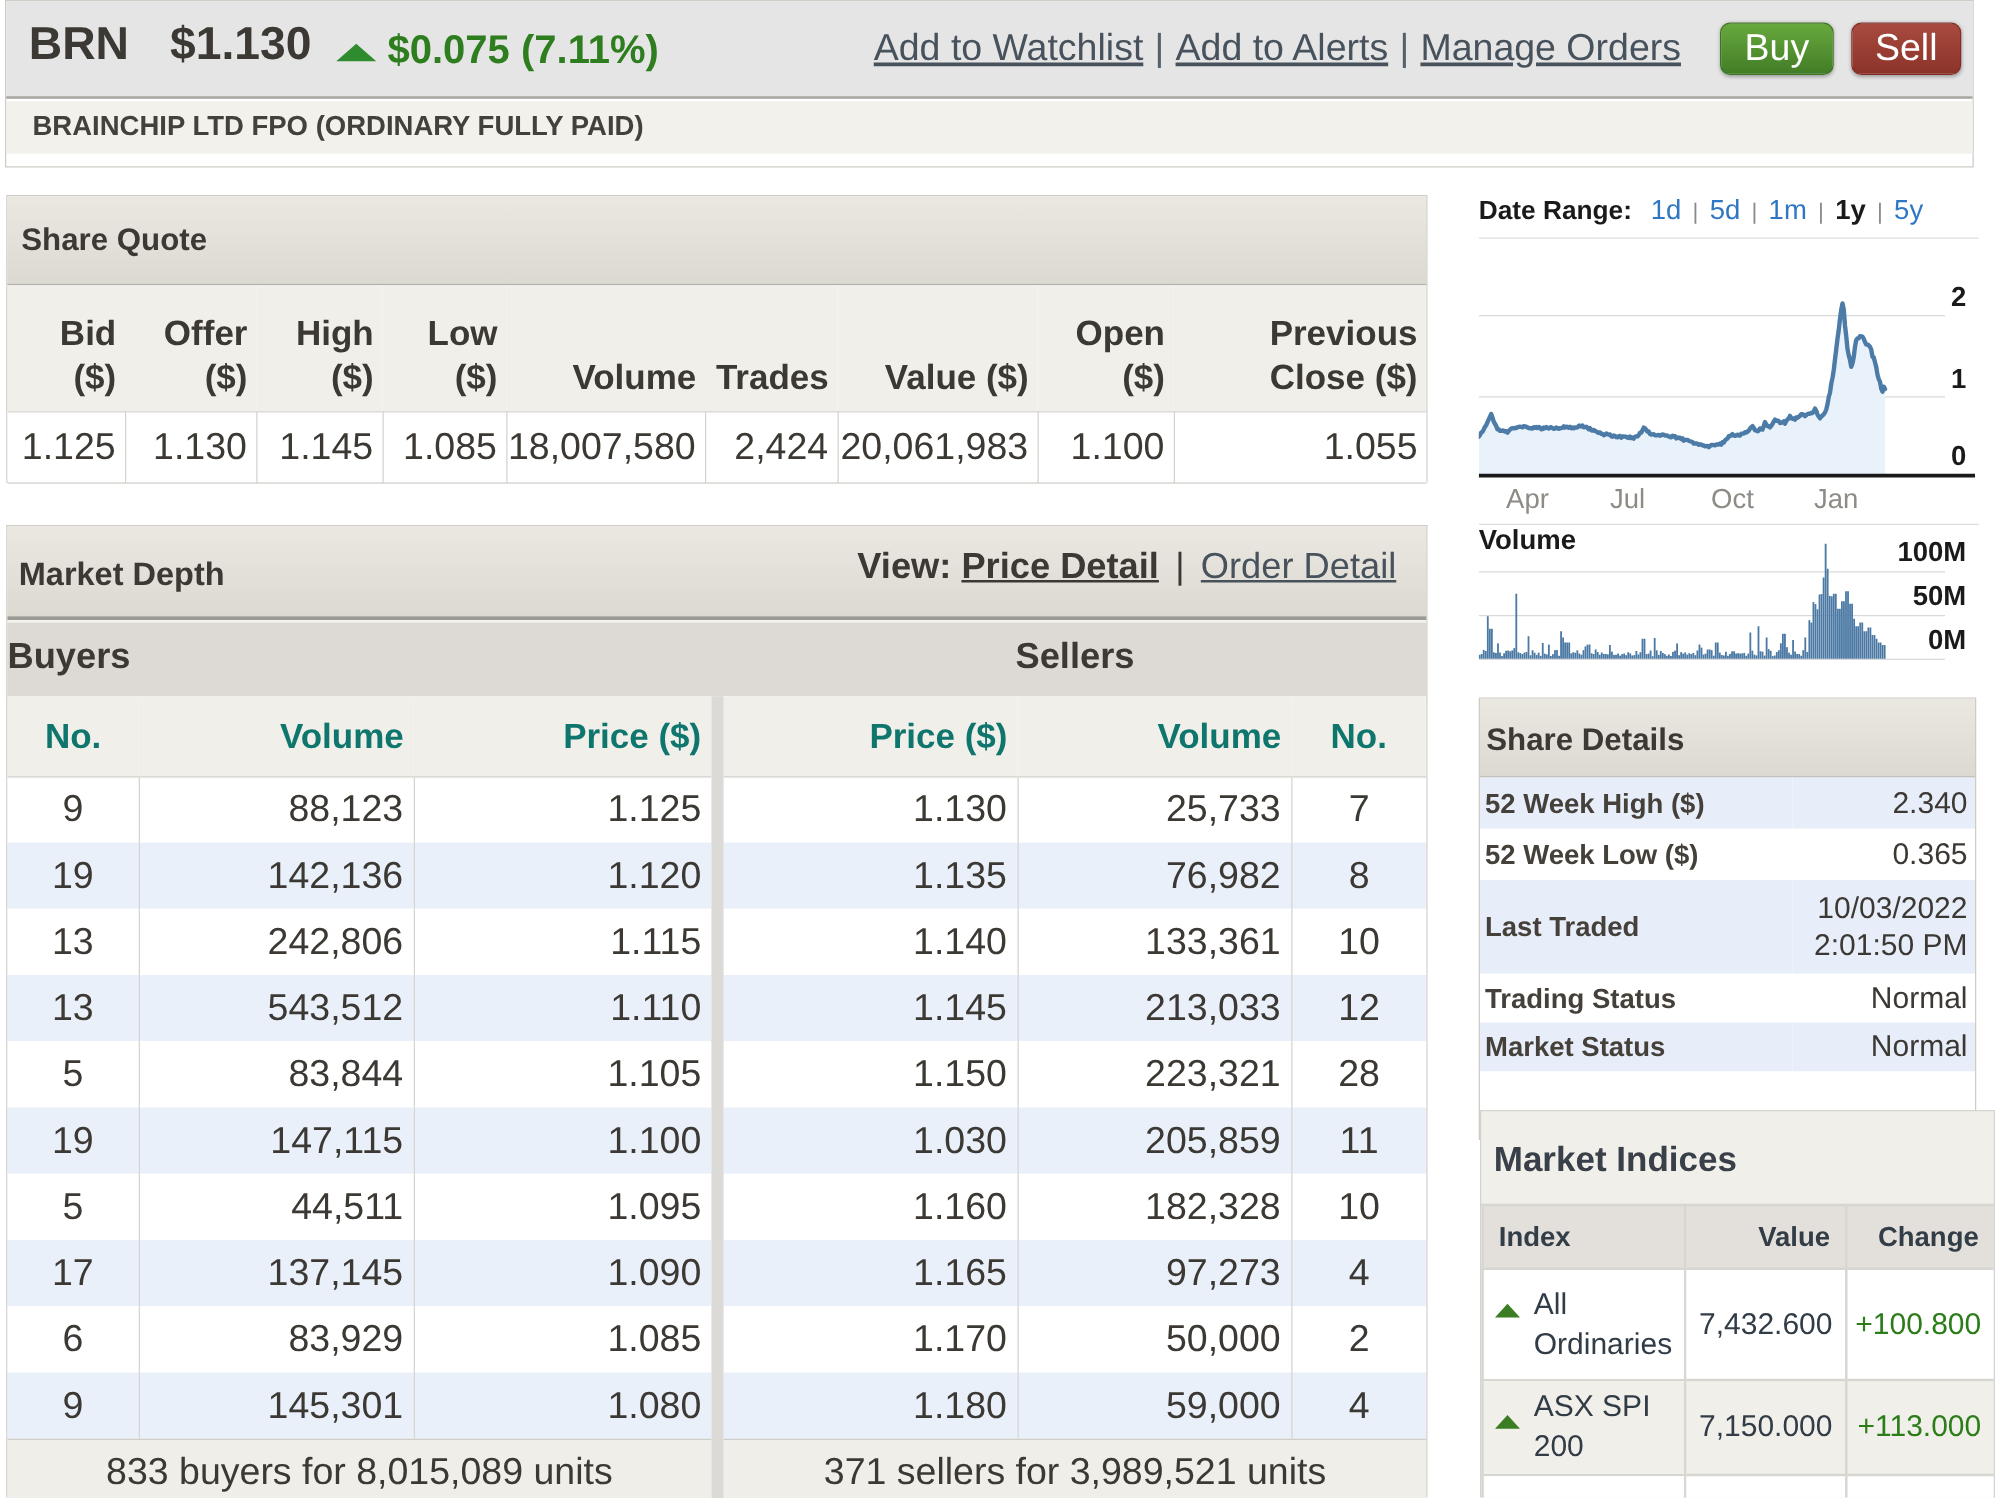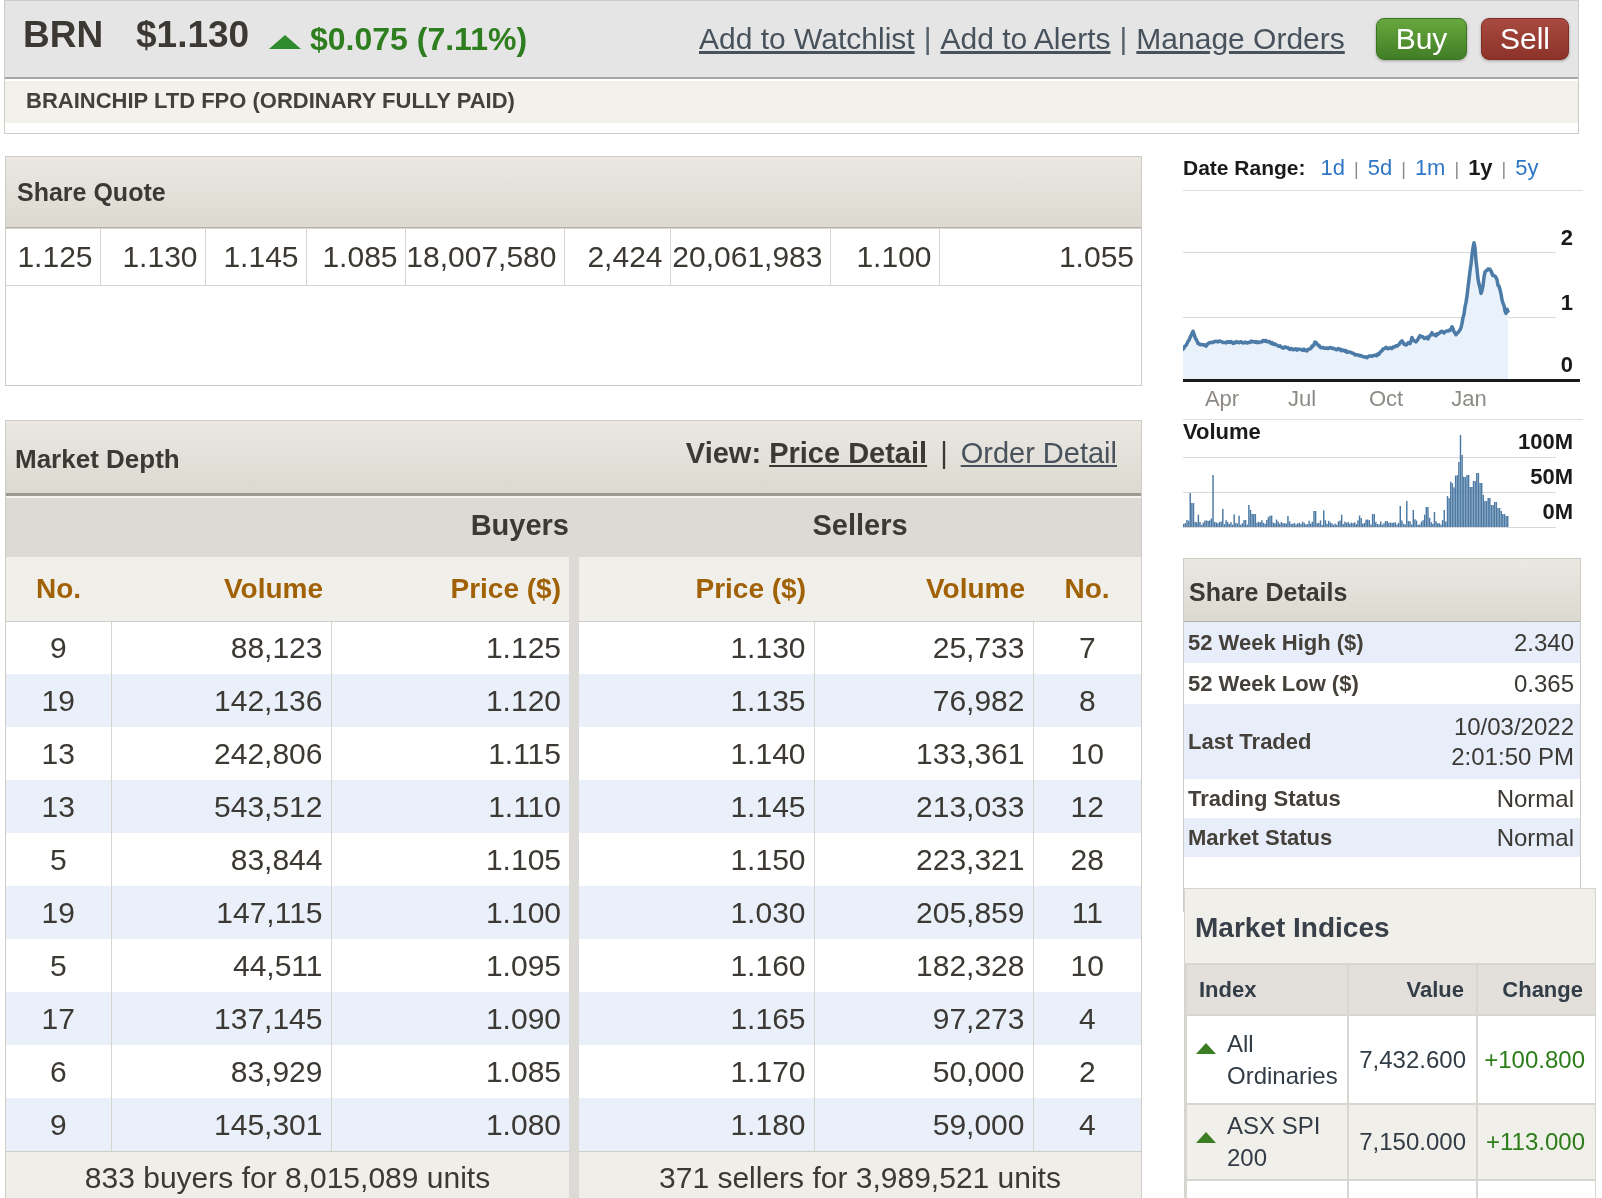--- a/index.html
+++ b/index.html
@@ -6,21 +6,21 @@
 html,body { width:1602px; height:1198px; background:#fff; font-family:"Liberation Sans", sans-serif; overflow:hidden; }
 .abs { position:absolute; }
 .bold { font-weight:bold; }
 .dark { color:#3c3833; }
 .band { background:linear-gradient(#ebe8e2,#dcd9d1); border-bottom:1px solid #b3b0aa; }
 .ct { text-align:center; }
 .sq th { background:#f1efe9; font-size:28px; color:#3c3833; text-align:right; vertical-align:bottom; padding:0 7px 10px 0; font-weight:bold; line-height:35px; }
 .sq td { background:#fff; border:1px solid #d6d4cf; font-size:30px; color:#3c3833; text-align:right; padding:0 7px 0 0; }
 .sq tr.sqd td:first-child { border-left:none; }
 .sq tr.sqd td:last-child { border-right:none; }
-.md th { background:#f1efe9; font-size:28px; color:#a16207; text-align:right; vertical-align:middle; padding:0 8px 0 0; font-weight:bold; border-bottom:1px solid #cfcdc8; }
+.md th { background:#f1efe9; font-size:28px; color:#0f766e; text-align:right; vertical-align:middle; padding:0 8px 0 0; font-weight:bold; border-bottom:1px solid #cfcdc8; }
 .md th.ct, .md td.ct { text-align:center; padding:0; }
 .md td { font-size:30px; color:#3c3833; text-align:right; padding:0 8px 0 0; border-left:1px solid #d6d4cf; height:53px; background:#fff; }
 .md td:first-child { border-left:none; }
 .md tr.alt td { background:#e9f0fa; }
 .mdf { height:54px; background:#f0eee9; border-top:1px solid #cfcdc8; text-align:center; font-size:30px; color:#3c3833; line-height:52px; }
 .sd td { background:#e7eefa; font-size:24px; vertical-align:middle; color:#3c3833; }
 .sd tr.w td { background:#fff; }
 .sd td.l { font-weight:bold; color:#45403a; padding-left:4px; width:250px; font-size:22px; }
 .sd td.r { text-align:right; padding-right:6px; line-height:30px; }
 .mi th, .mi td { border:2px solid #d8d6d1; vertical-align:middle; }
@@ -61,20 +61,31 @@
         <col style="width:105px">
         <col style="width:101px">
         <col style="width:99px">
         <col style="width:159px">
         <col style="width:106px">
         <col style="width:160px">
         <col style="width:109px">
         <col style="width:202px">
       </colgroup>
     <tbody>
+        <tr class="sqh" style="height:101px;">
+      <th>Bid<br>($)</th>
+          <th>Offer<br>($)</th>
+          <th>High<br>($)</th>
+          <th>Low<br>($)</th>
+          <th>Volume</th>
+          <th>Trades</th>
+          <th>Value ($)</th>
+          <th>Open<br>($)</th>
+          <th>Previous<br>Close ($)</th>
+    </tr>
     <tr class="sqd" style="height:57px;">
       <td>1.125</td>
           <td>1.130</td>
           <td>1.145</td>
           <td>1.085</td>
           <td>18,007,580</td>
           <td>2,424</td>
           <td>20,061,983</td>
           <td>1.100</td>
           <td>1.055</td>
@@ -83,21 +94,21 @@
     </table>
 </div>
 
 <div class="abs" style="left:5px; top:420px; width:1137px; height:778px; border:1px solid #cfccc6; border-bottom:none;">
   <div class="abs" style="left:0; top:0; width:1135px; height:75px; background:linear-gradient(#ebe8e2,#dcd9d1); border-bottom:3px solid #9c9a94;">
     <span class="abs bold dark" style="left:9px; top:23px; font-size:26px;">Market Depth</span>
     <span class="abs dark" style="right:24px; top:16px; font-size:29px;"><b>View: <u>Price Detail</u></b><span style="margin:0 13px;">|</span><span style="color:#47525c"><u>Order Detail</u></span></span>
   </div>
   <div class="abs" style="left:0; top:75px; width:1135px; height:2px; background:#f4f3ee;"></div>
   <div class="abs" style="left:0; top:77px; width:1135px; height:59px; background:#dddad5;">
-    <span class="abs bold" style="left:0; top:0; width:563px; text-align:right; font-size:29px; color:#3c3833; line-height:55px;">Buyers</span>
+    <span class="abs bold" style="left:0; top:0; width:563px; text-align:left; font-size:29px; color:#3c3833; line-height:55px;">Buyers</span>
     <span class="abs bold" style="left:573px; top:0; width:562px; text-align:center; font-size:29px; color:#3c3833; line-height:55px;">Sellers</span>
   </div>
   <div class="abs" style="left:563px; top:136px; width:10px; height:642px; background:#dcdad6;"></div>
   <div class="abs" style="left:0; top:136px; width:563px;">
     <table class="md" style="width:563px; border-collapse:collapse; table-layout:fixed;">
       <colgroup>
           <col style="width:105px">
           <col style="width:220px">
           <col style="width:238px">
         </colgroup>

